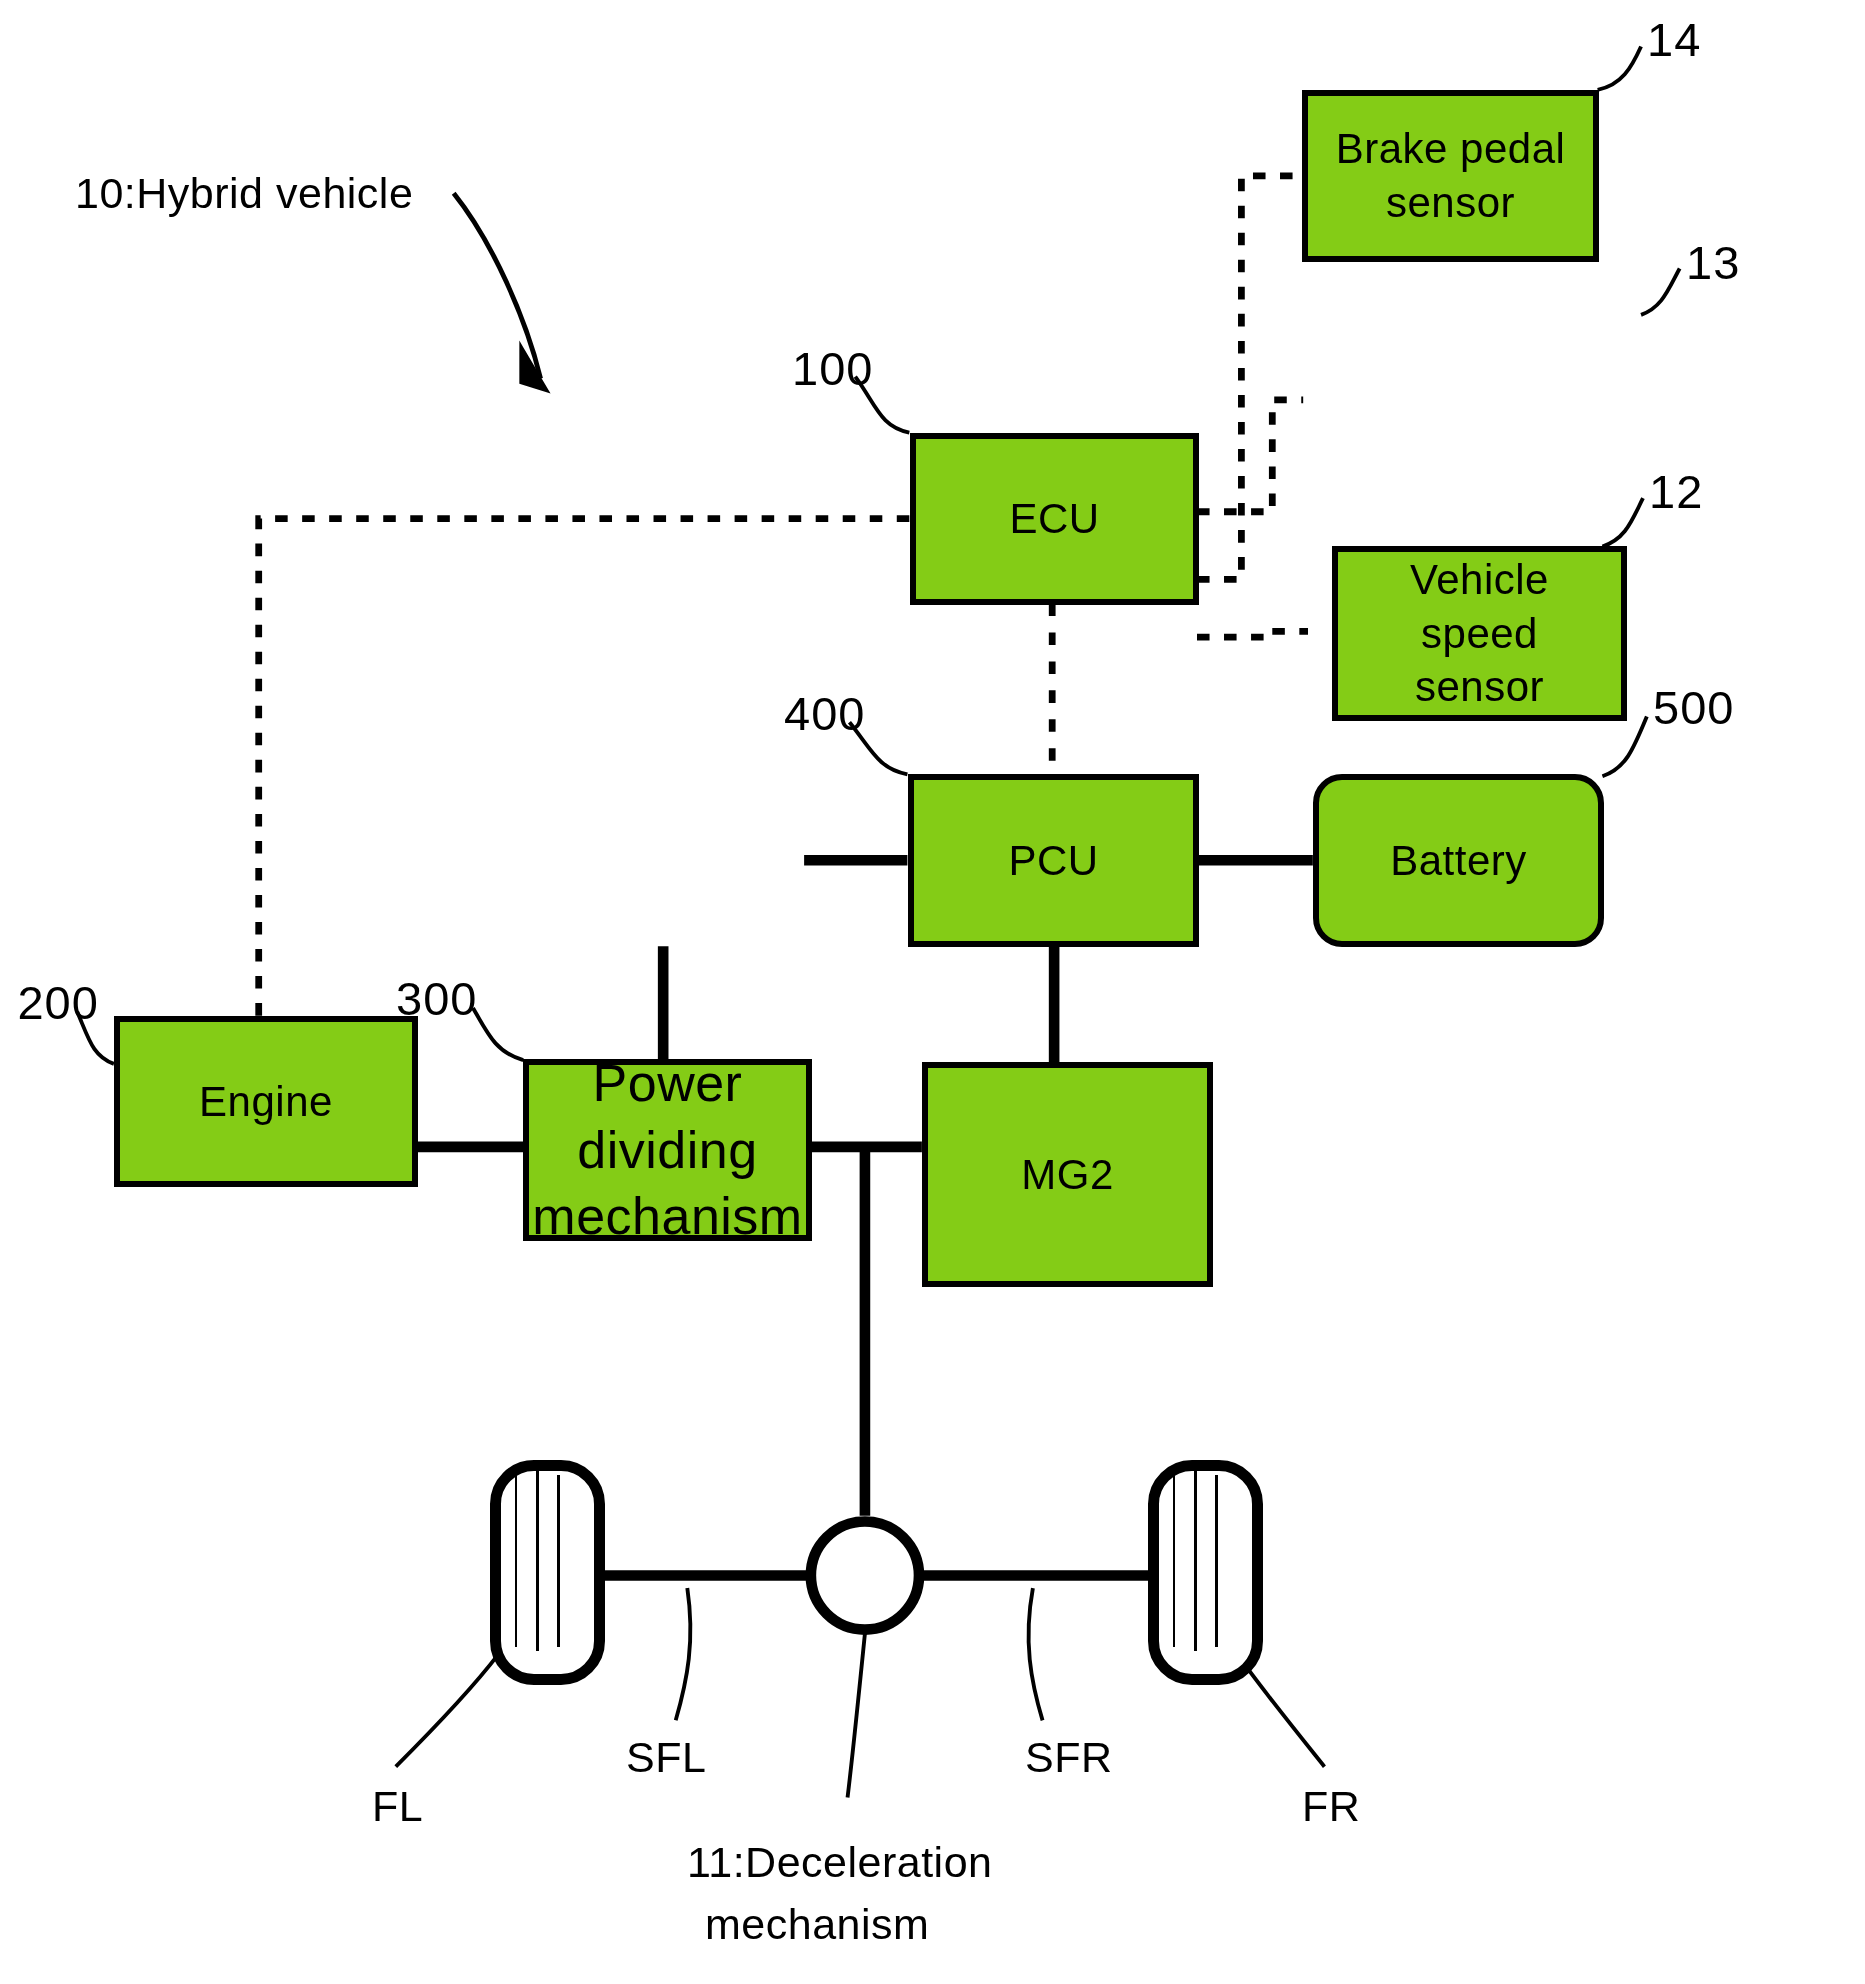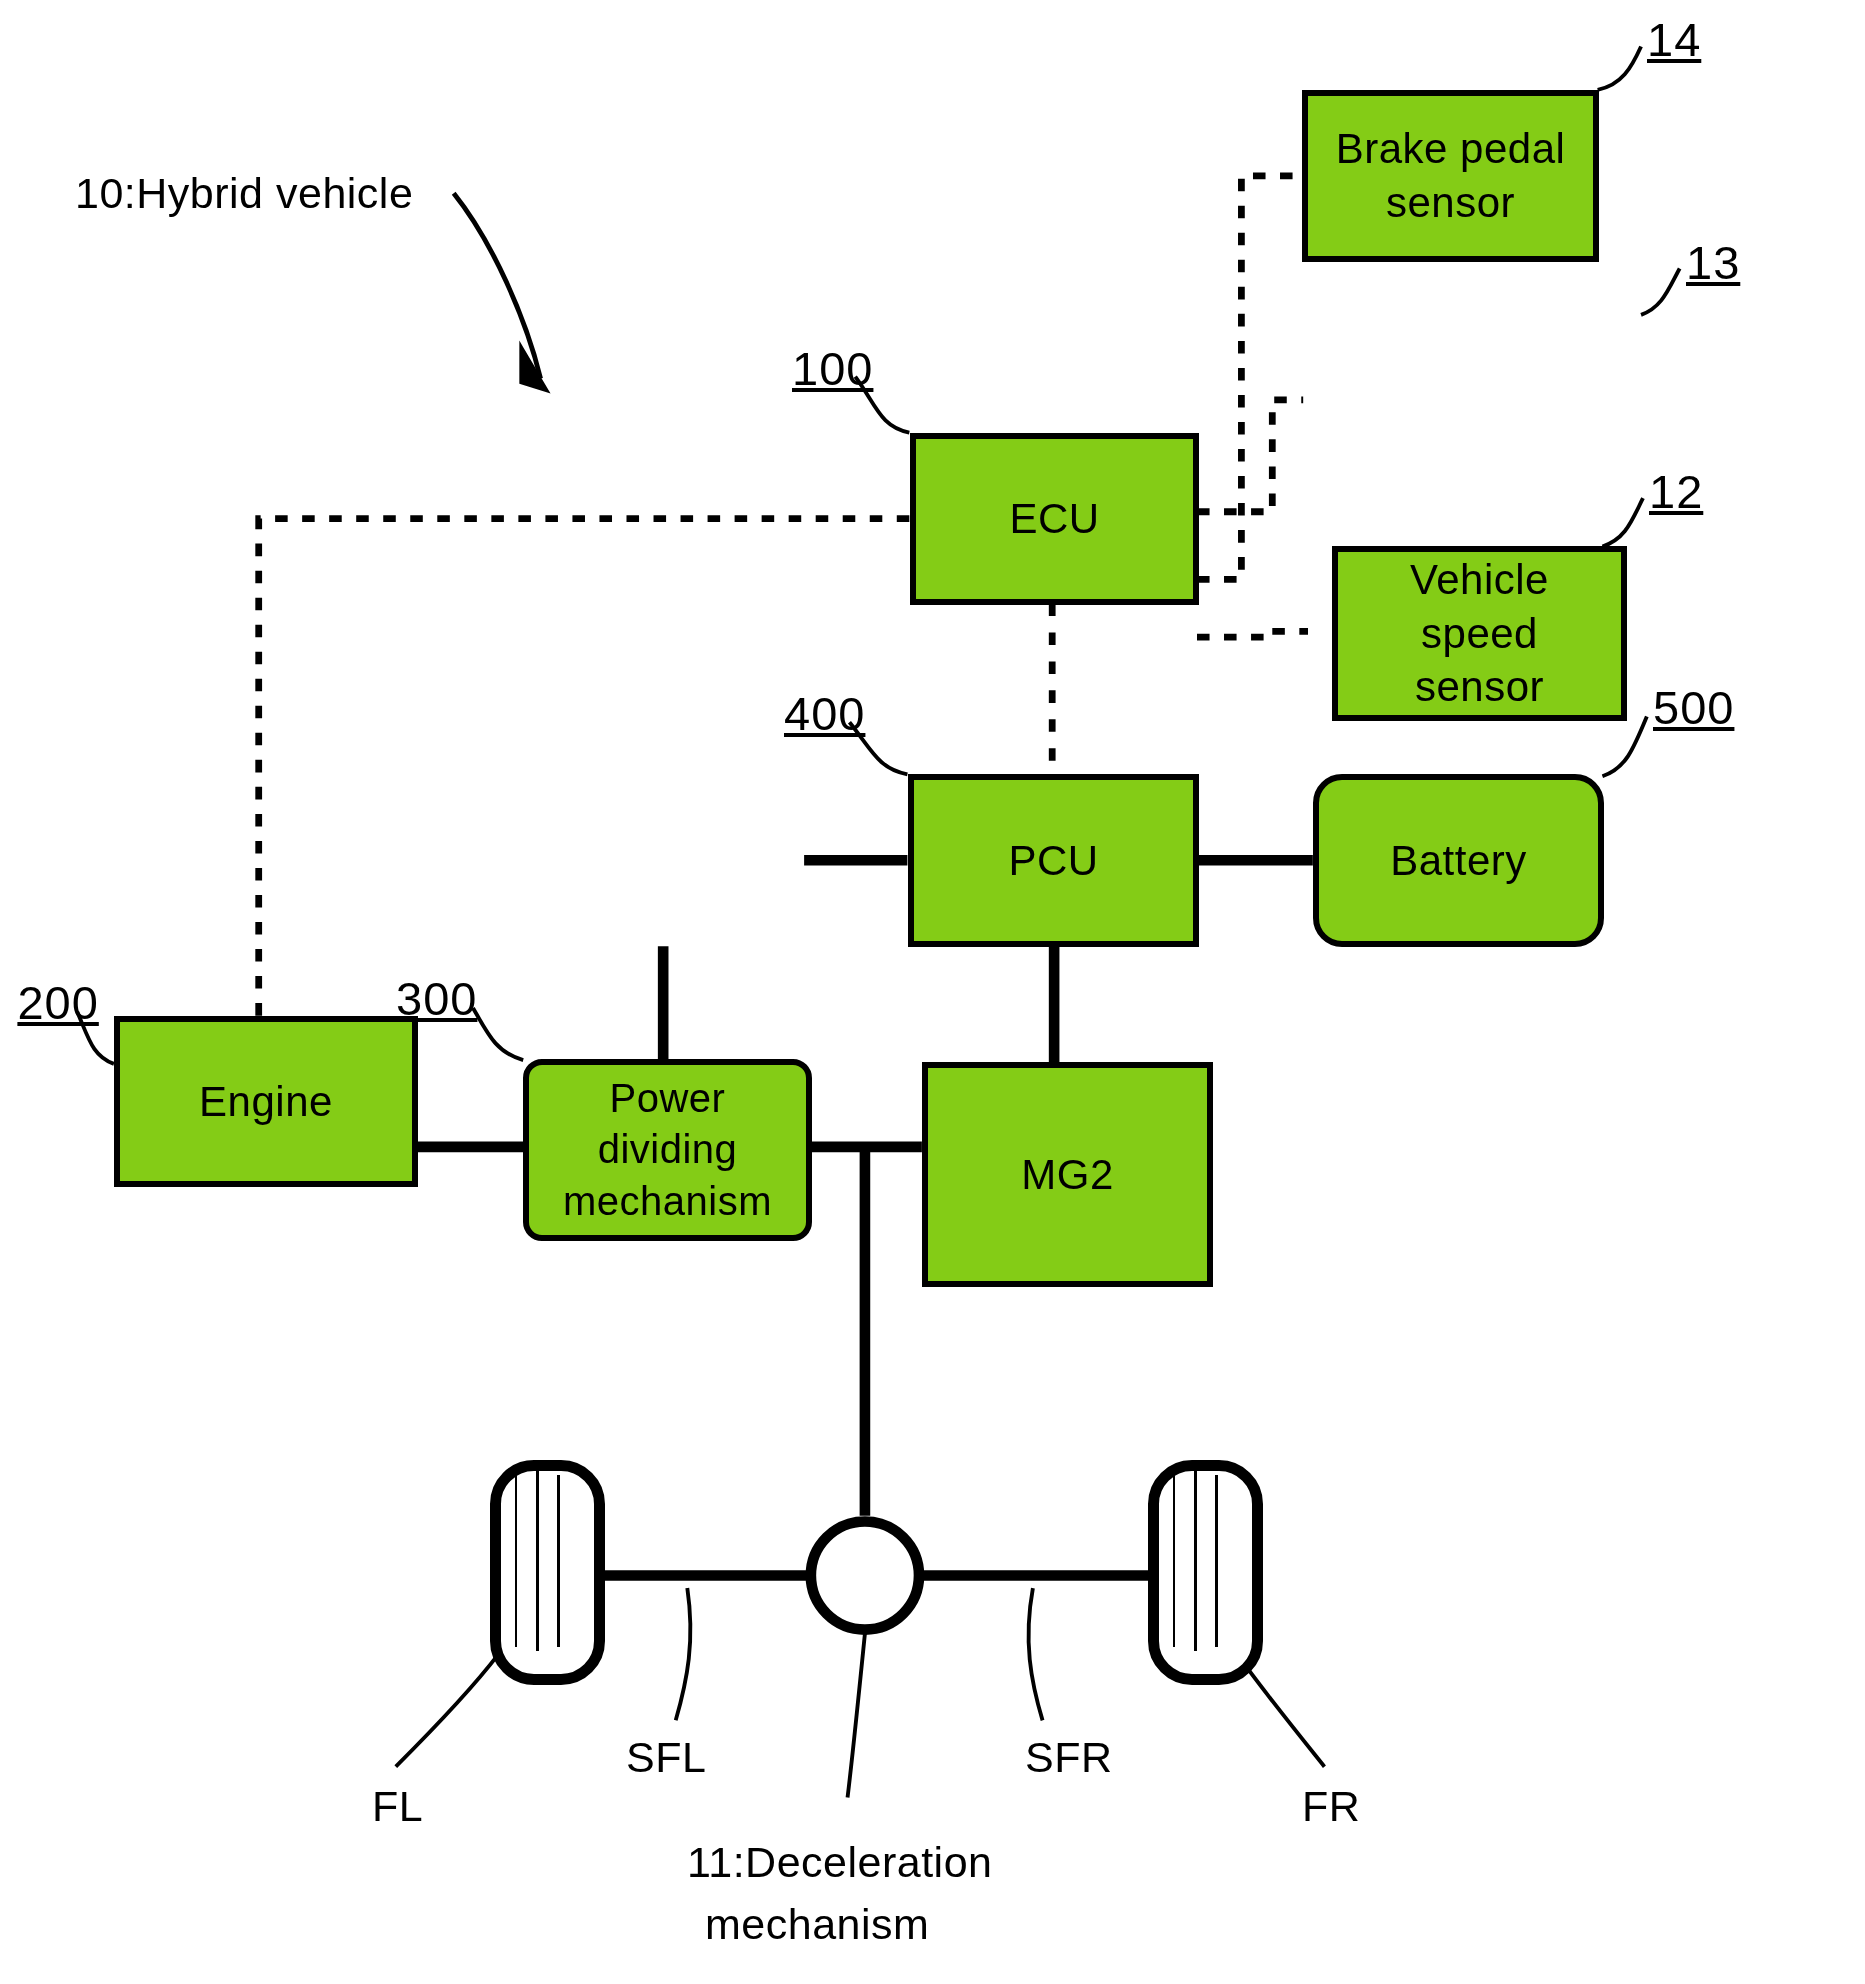--- a/index.html
+++ b/index.html
@@ -2,21 +2,21 @@
 <html><head>
 <meta charset="utf-8">
 <style>
   html,body{margin:0;padding:0;background:#fff;}
   body{width:1865px;height:1984px;font-family:"Liberation Sans",sans-serif;color:#000;}
   #stage{position:relative;width:1865px;height:1984px;overflow:hidden;background:#fff;}
   svg.layer{position:absolute;left:0;top:0;width:1865px;height:1984px;}
   .blk{position:absolute;box-sizing:border-box;border:6.8px solid #000;background:#84cc16;
        display:flex;align-items:center;justify-content:center;text-align:center;
        font-size:42px;line-height:1.28;letter-spacing:0.5px;z-index:3;}
-  .ref{position:absolute;font-size:47px;letter-spacing:1px;z-index:4;white-space:nowrap;text-decoration:underline;}
+  .ref{position:absolute;font-size:47px;letter-spacing:1px;z-index:4;white-space:nowrap;}
   .cap{position:absolute;font-size:43px;letter-spacing:0.5px;z-index:4;white-space:nowrap;line-height:1.35;}
   .wheel{position:absolute;border:11.6px solid #000;border-radius:44px;background:#fff;z-index:3;}
   .tread{position:absolute;background:#000;width:2.9px;z-index:4;}
 </style>
 </head>
 <body>
 
 <div id="stage">
 
   <svg class="layer" viewBox="0 0 1932 2055">
@@ -93,21 +93,21 @@
   </div>
 
   <div class="blk" style="left:1313px;top:774px;width:291px;height:173px;border-radius:29px;">
     <span>Battery</span>
   </div>
 
   <div class="blk" style="left:114px;top:1016px;width:304px;height:171px;">
     <span>Engine</span>
   </div>
 
-  <div class="blk" style="left:523px;top:1059px;width:289px;height:182px;font-size:40px;border-radius:19px;">
+  <div class="blk" style="left:523px;top:1059px;width:289px;height:182px;font-size:52px;">
     <span style="white-space:pre-line;">Power
 dividing
 mechanism</span>
   </div>
 
   <div class="blk" style="left:922px;top:1062px;width:291px;height:225px;align-items:center;">
     <span>MG2</span>
   </div>
 
   <div class="wheel" style="left:490px;top:1460px;width:93px;height:203px;">

